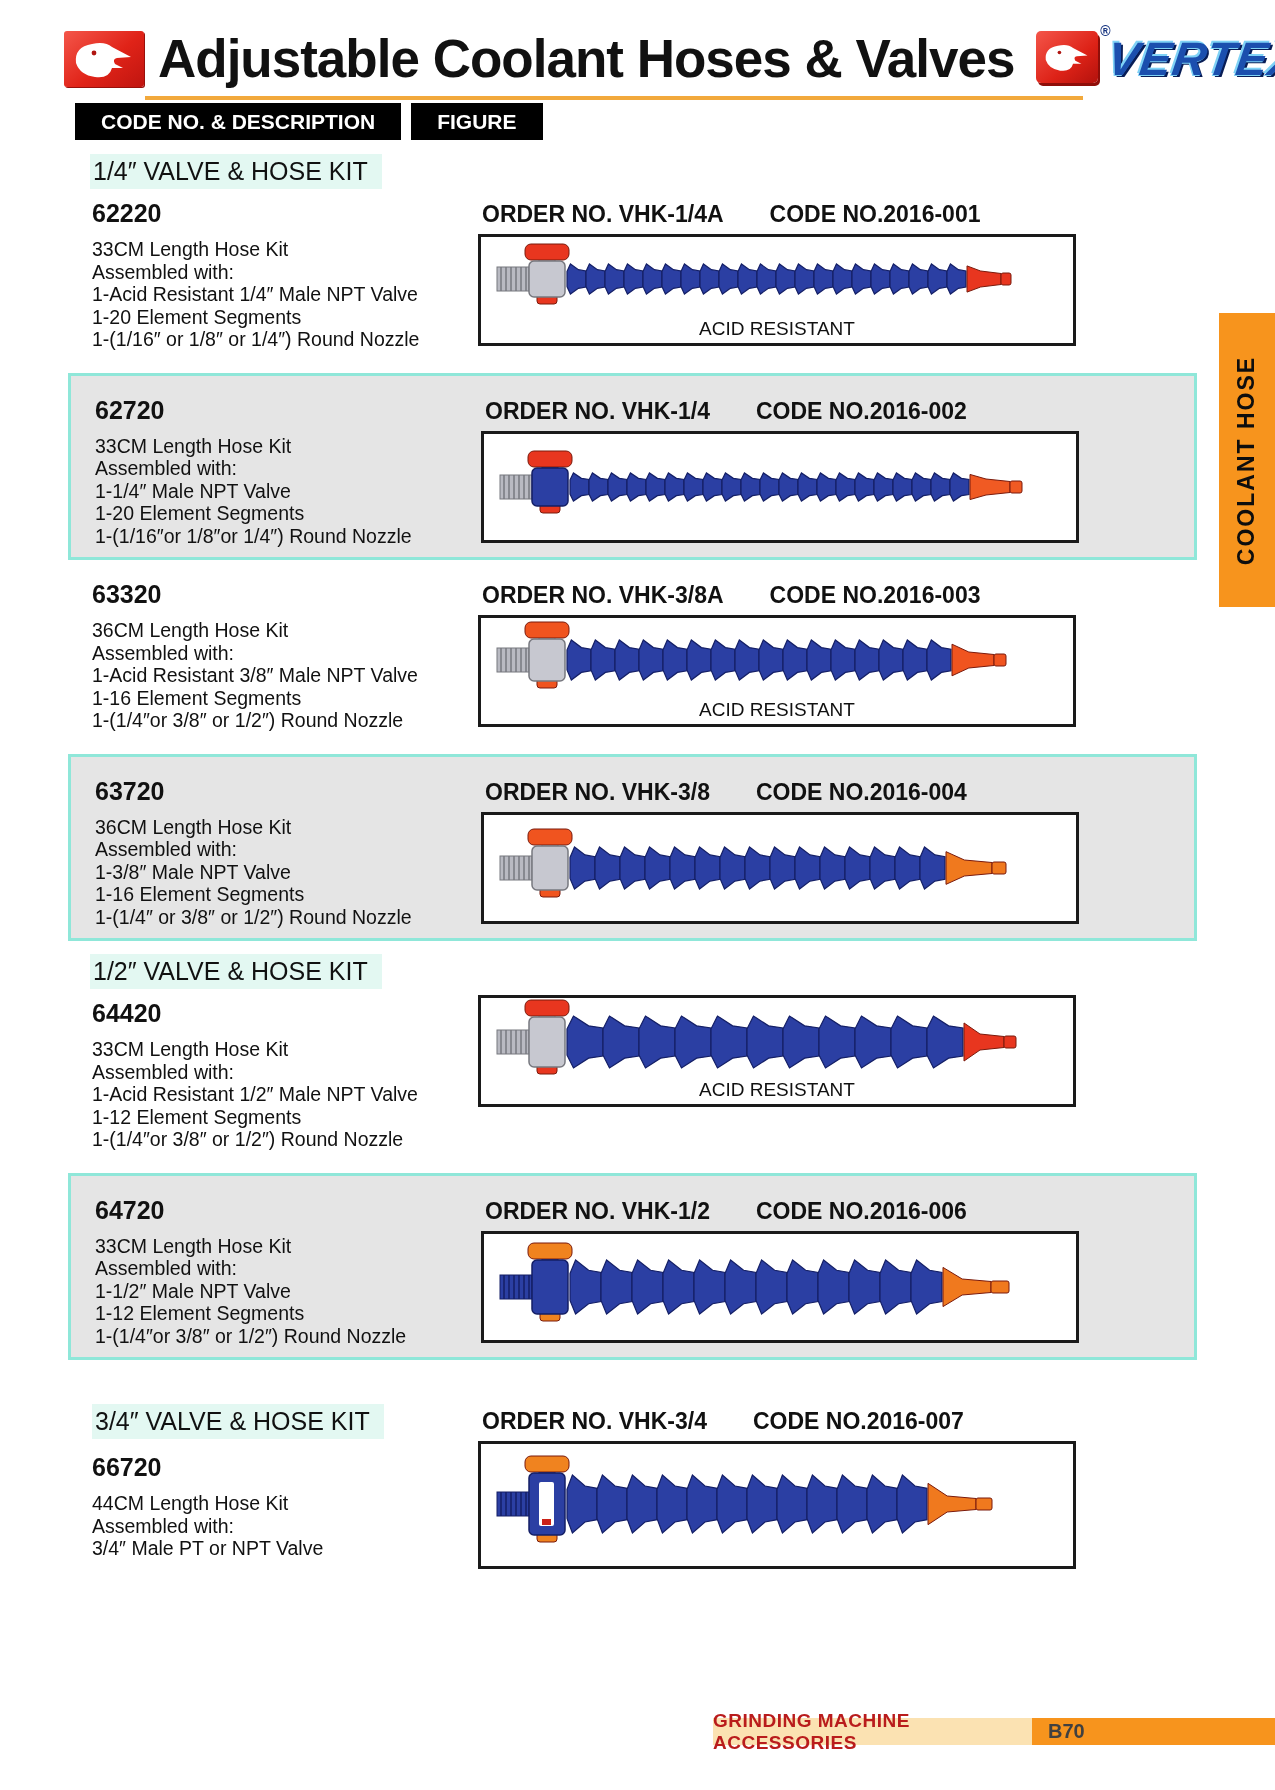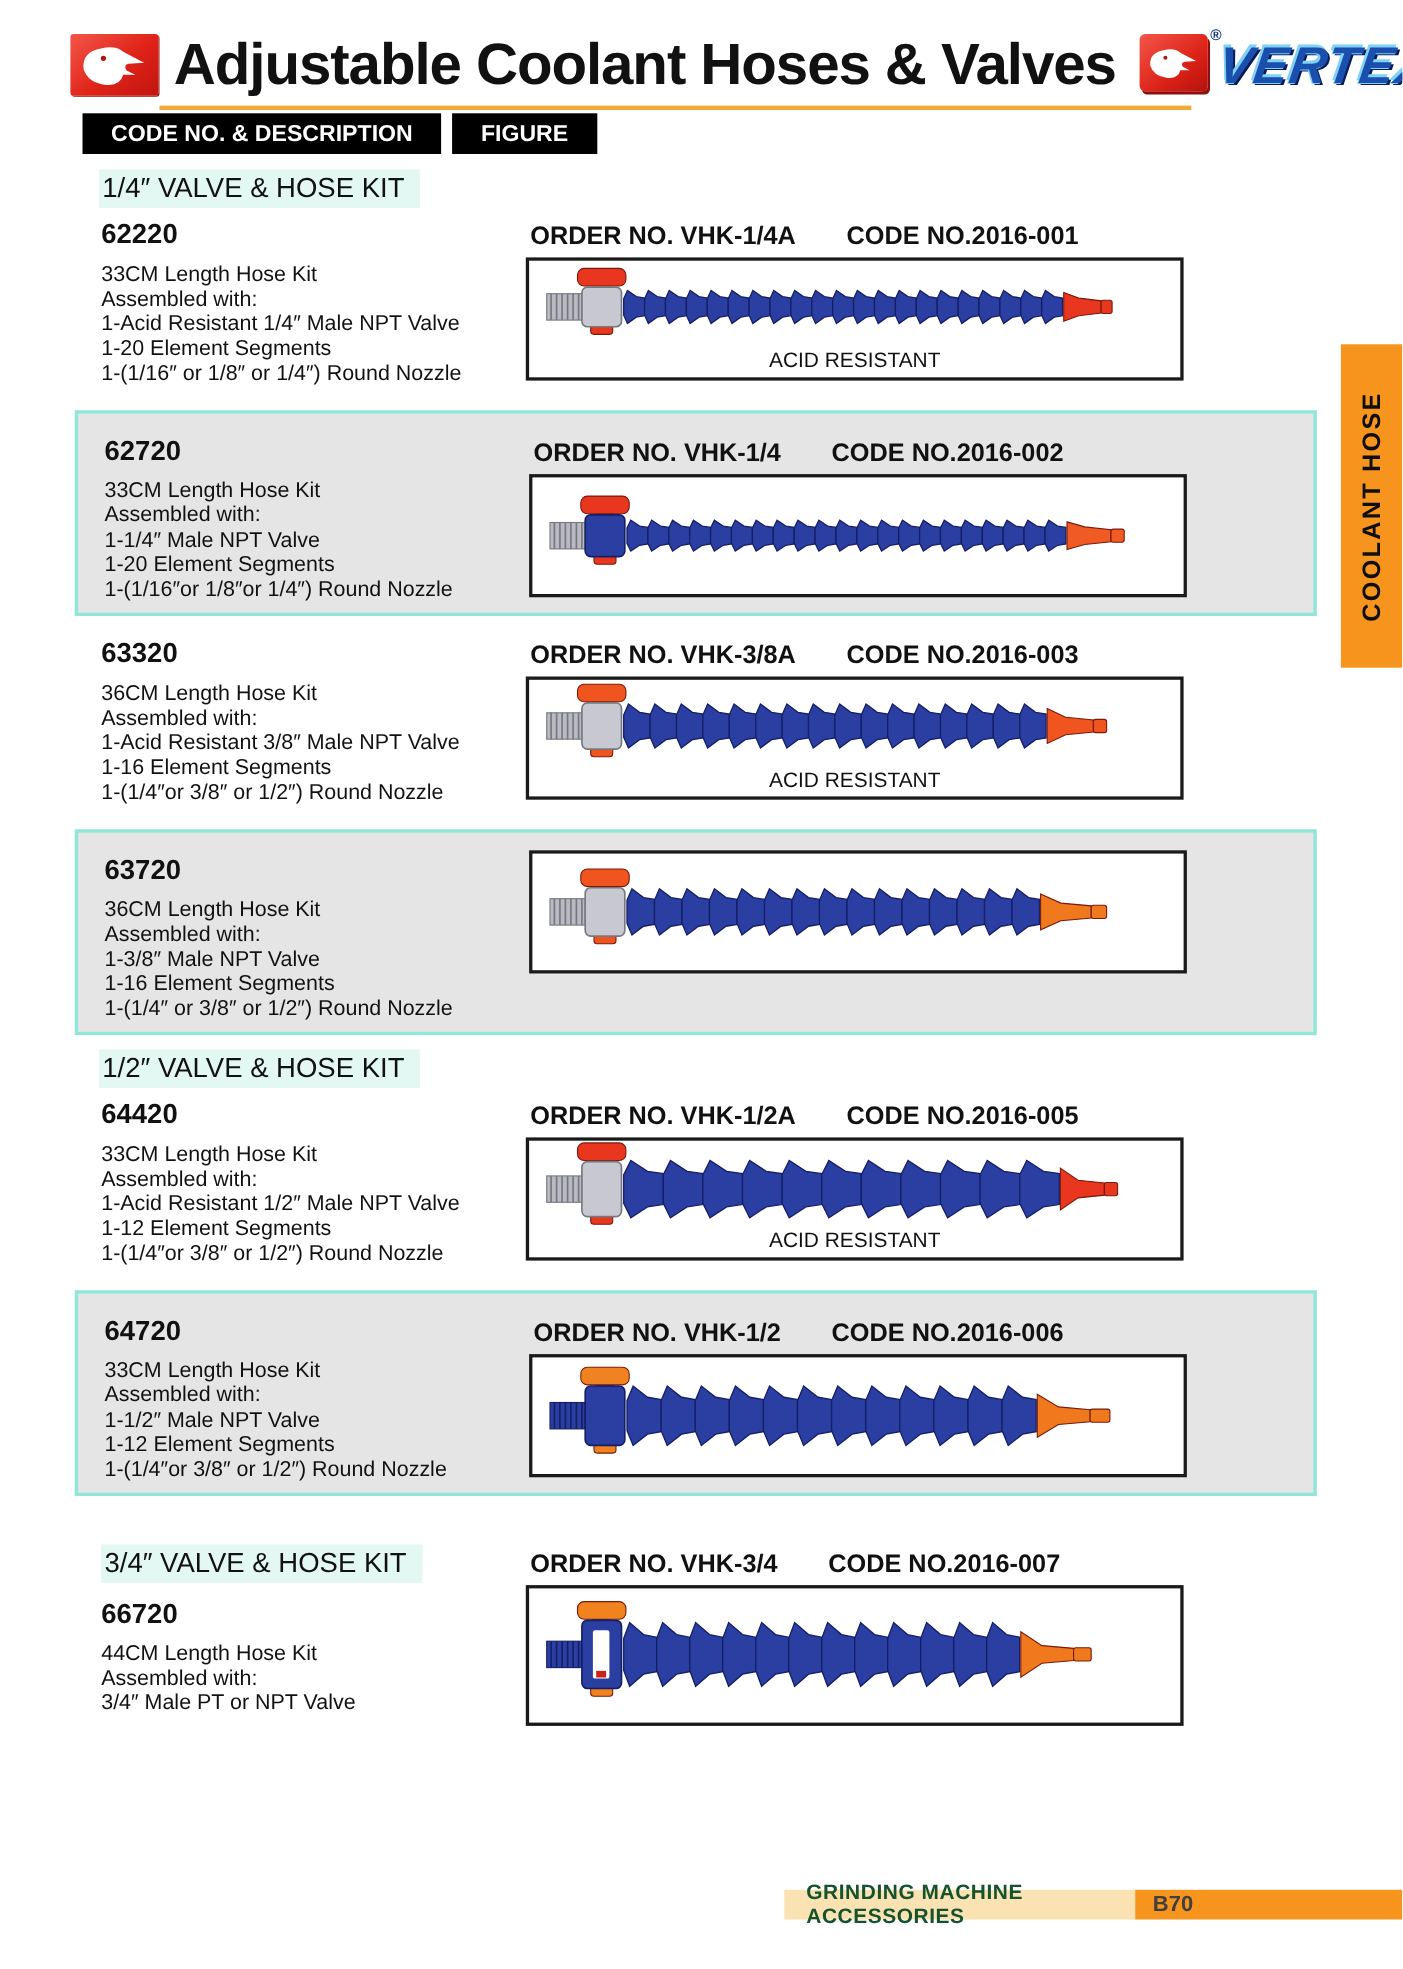--- a/index.html
+++ b/index.html
@@ -51,21 +51,21 @@
 
   
   .side-tab{position:absolute;left:1219px;top:313px;width:56px;height:294px;background:#f7941d;
             display:flex;align-items:center;justify-content:center;}
   .side-tab span{transform:rotate(-90deg);white-space:nowrap;font-size:23px;font-weight:bold;
                  letter-spacing:2px;color:#0e0e0e;}
 
   
   .footer{position:absolute;left:713px;right:0;top:1718px;height:27px;display:flex;}
   .footer-band{flex:1;background:#fbe2b2;display:flex;align-items:center;justify-content:center;}
-  .footer-band span{font-size:19px;font-weight:bold;color:#14532d;letter-spacing:0.5px;padding-left:20px;}
+  .footer-band span{font-size:19px;font-weight:bold;color:#b91c1c;letter-spacing:0.5px;}
   .footer-badge{width:243px;background:#f7941d;display:flex;align-items:center;}
   .footer-badge span{color:#404040;font-size:20px;font-weight:bold;padding-left:16px;}
 </style>
 </head>
 <body>
 
 <div class="page">
 
   <div class="header">
     <div class="logo-box">
@@ -265,20 +265,24 @@
     <section class="row hl">
       <div class="desc">
         <h3 class="code">63720</h3>
         <p class="dline">36CM Length Hose Kit</p>
         <p class="dline">Assembled with:</p>
         <p class="dline">1-3/8″ Male NPT Valve</p>
         <p class="dline">1-16 Element Segments</p>
         <p class="dline">1-(1/4″ or 3/8″ or 1/2″) Round Nozzle</p>
       </div>
       <div class="figc">
+        <div class="fhead">
+          <span>ORDER NO. VHK-3/8</span>
+          <span>CODE NO.2016-004</span>
+        </div>
         <div class="fbox">
           <svg class="hose" viewBox="0 0 580 106" preserveAspectRatio="xMidYMid meet">
               <rect x="10" y="41" width="32" height="24" fill="#B9BAC2" stroke="#77787F" stroke-width="1"></rect>
               <line x1="14" y1="41" x2="14" y2="65" stroke="#77787F" stroke-width="1.5"></line>
               <line x1="19" y1="41" x2="19" y2="65" stroke="#77787F" stroke-width="1.5"></line>
               <line x1="24" y1="41" x2="24" y2="65" stroke="#77787F" stroke-width="1.5"></line>
               <line x1="29" y1="41" x2="29" y2="65" stroke="#77787F" stroke-width="1.5"></line>
               <line x1="34" y1="41" x2="34" y2="65" stroke="#77787F" stroke-width="1.5"></line>
               <line x1="39" y1="41" x2="39" y2="65" stroke="#77787F" stroke-width="1.5"></line>
               <rect x="50" y="72" width="20" height="10" rx="3" fill="#F0541F" stroke="#7a1a0c" stroke-width="1"></rect>
@@ -313,24 +317,20 @@
     <section class="row">
       <div class="desc">
         <h3 class="code">64420</h3>
         <p class="dline">33CM Length Hose Kit</p>
         <p class="dline">Assembled with:</p>
         <p class="dline">1-Acid Resistant 1/2″ Male NPT Valve</p>
         <p class="dline">1-12 Element Segments</p>
         <p class="dline">1-(1/4″or 3/8″ or 1/2″) Round Nozzle</p>
       </div>
       <div class="figc">
-        <div class="fhead">
-          <span>ORDER NO. VHK-1/2A</span>
-          <span>CODE NO.2016-005</span>
-        </div>
         <div class="fbox">
           <svg class="hose" viewBox="0 0 580 106" preserveAspectRatio="xMidYMid meet">
               <rect x="10" y="32" width="32" height="24" fill="#B9BAC2" stroke="#77787F" stroke-width="1"></rect>
               <line x1="14" y1="32" x2="14" y2="56" stroke="#77787F" stroke-width="1.5"></line>
               <line x1="19" y1="32" x2="19" y2="56" stroke="#77787F" stroke-width="1.5"></line>
               <line x1="24" y1="32" x2="24" y2="56" stroke="#77787F" stroke-width="1.5"></line>
               <line x1="29" y1="32" x2="29" y2="56" stroke="#77787F" stroke-width="1.5"></line>
               <line x1="34" y1="32" x2="34" y2="56" stroke="#77787F" stroke-width="1.5"></line>
               <line x1="39" y1="32" x2="39" y2="56" stroke="#77787F" stroke-width="1.5"></line>
               <rect x="50" y="66" width="20" height="10" rx="3" fill="#E8361F" stroke="#7a1a0c" stroke-width="1"></rect>

